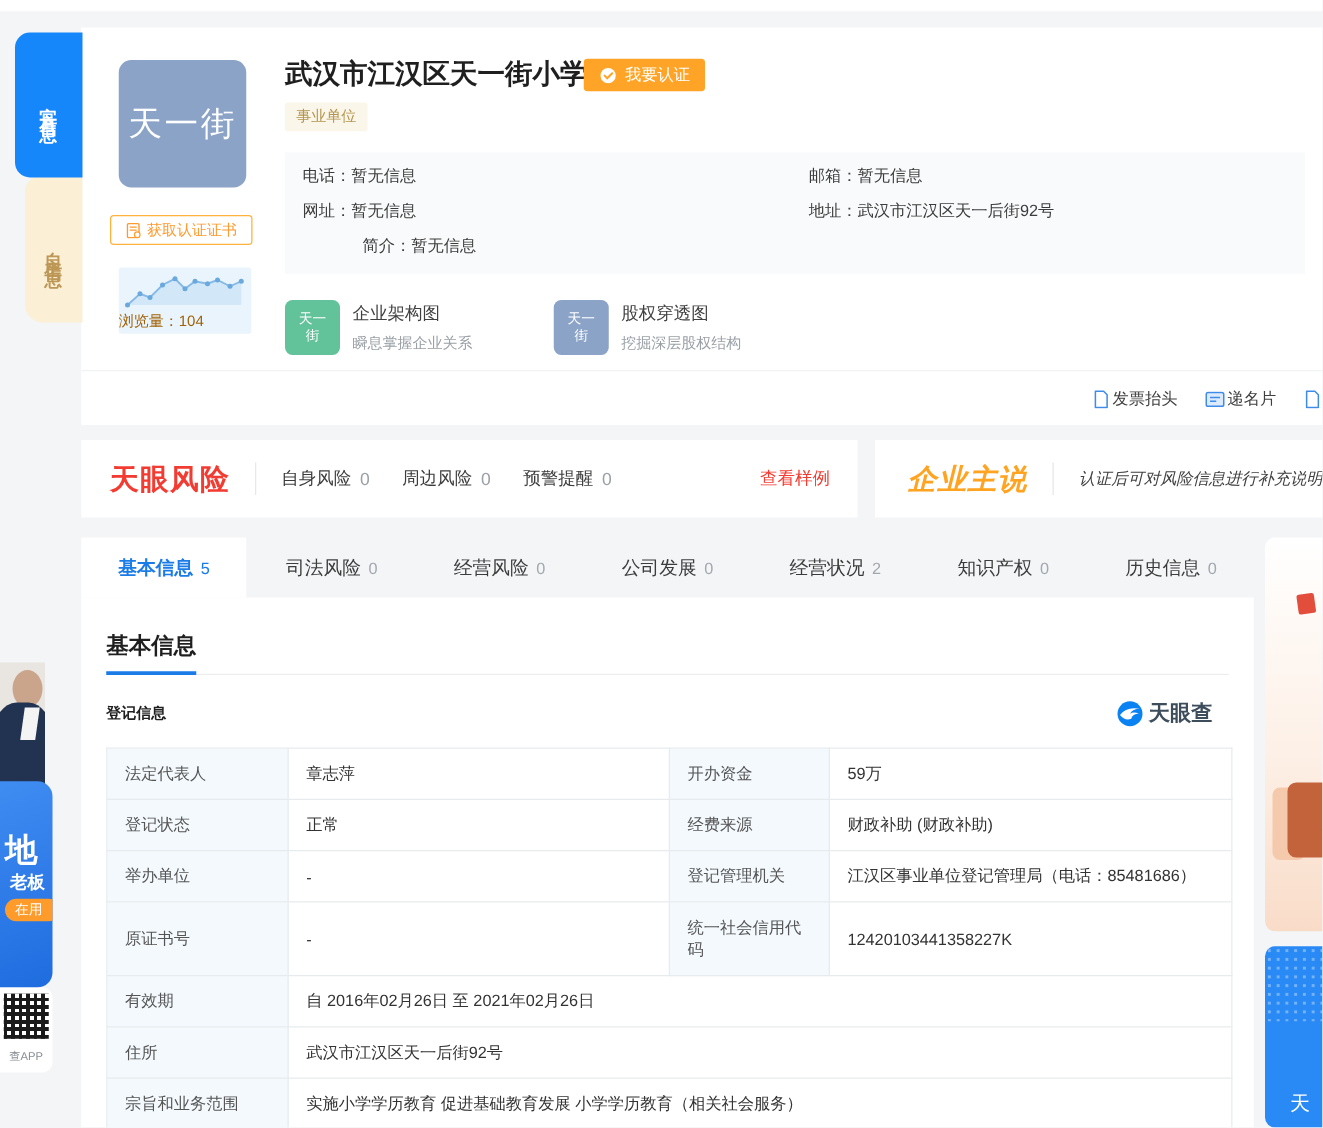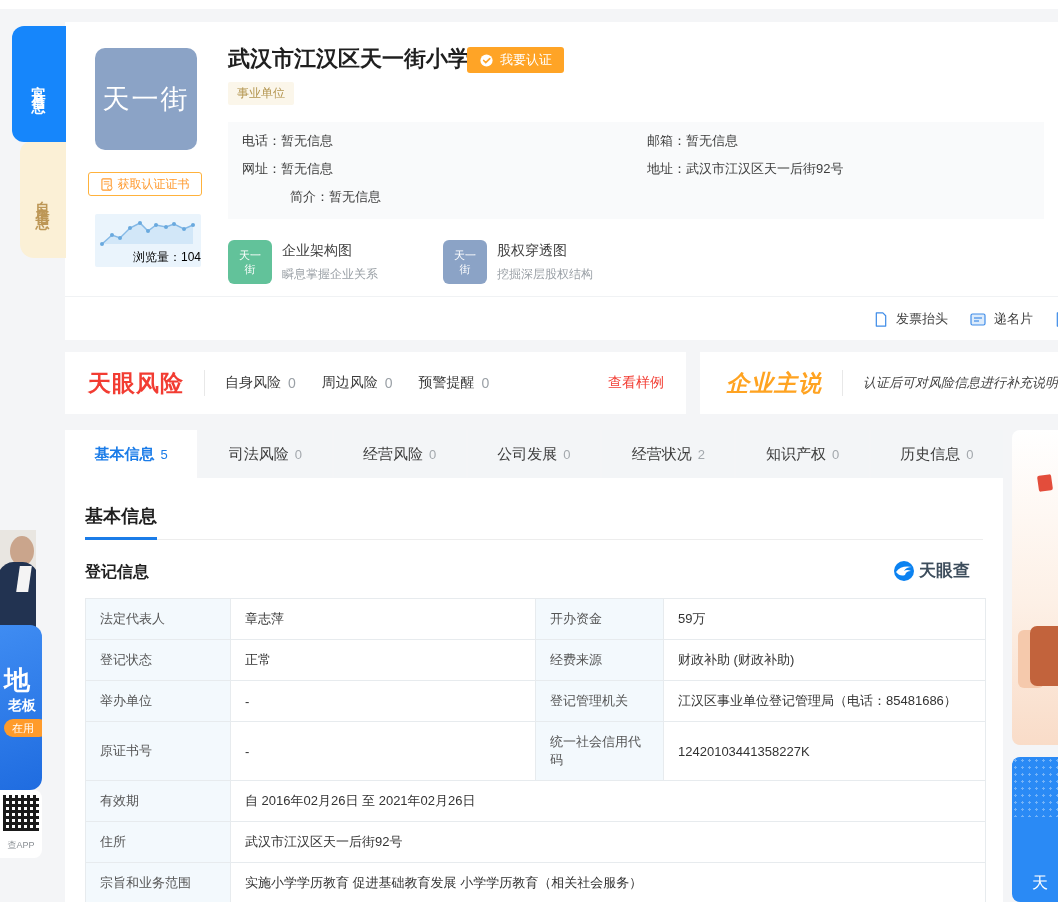--- a/index.html
+++ b/index.html
@@ -23,42 +23,42 @@
 
   
   .header-card { left:65px; top:22px; width:993px; height:318px; background:#fff; z-index:1; }
   .logo { left:30px; top:26px; width:102px; height:102px; background:#8ba3c6; border-radius:10px;
           color:#fff; font-size:27px; letter-spacing:2px; display:flex; align-items:center; justify-content:center; }
   .cert-btn { left:23px; top:150px; width:114px; height:24px; border:1px solid #ffb23c; border-radius:3px;
           color:#ff9a2e; font-size:12px; display:flex; align-items:center; justify-content:center; gap:4px;
           background:#fff; cursor:pointer;font-family:Liberation Serif, serif; }
   .views-box { left:30px; top:192px; width:106px; height:53px; background:#eaf4fc; border-radius:2px; }
   .views-box svg { display:block; margin:4px auto 0; }
-  .views-label { text-align:right; font-size:12px; color:#000000; margin-top:1px; }
+  .views-label { text-align:left; font-size:12px; color:#a16207; margin-top:1px; }
 
   .company-title { left:163px; top:22px; font-size:22px; font-weight:bold; color:#1f1f1f; }
   .certify-btn { left:402px; top:25px; height:26px; padding:0 12px; background:#ffa426; border:none;
           border-radius:3px; color:#fff; font-size:13px; display:flex; align-items:center; gap:6px; cursor:pointer; }
   .tag { left:163px; top:60px; background:#fbf6ea; color:#b3954f; font-size:12px; padding:3px 9px; border-radius:2px; }
 
   .infobox { left:163px; top:100px; width:816px; height:97px; background:#f9fafb; font-size:13px; color:#3c3c3c; }
   .infobox .cell { position:absolute; white-space:nowrap; }
 
   .feature { top:218px; display:flex; gap:10px; cursor:pointer; }
   .feature .ficon { width:44px; height:44px; border-radius:6px; color:#fff; font-size:11px; line-height:14px;
           display:flex; align-items:center; justify-content:center; text-align:center; padding:4px; }
   .feature .ficon span { display:block; width:26px; }
   .ficon.green { background:#62c29a; } .ficon.blue { background:#8ba3c6; }
   .feature .ftitle { font-size:14px; color:#404040; margin-top:2px; }
   .feature .fsub { font-size:12px; color:#9aa0a6; margin-top:6px; }
 
   .card-footer { left:0; top:274px; width:993px; height:44px; border-top:1px solid #f0f2f4; }
   .quick-links { position:absolute; left:809px; top:13px; display:flex; gap:22px; align-items:center;
           font-size:13px; color:#404040; white-space:nowrap; }
-  .quick-link { display:flex; gap:8px; align-items:center; cursor:pointer; }
+  .quick-link { display:flex; gap:2px; align-items:center; cursor:pointer; }
 
   
   .risk1 { left:65px; top:352px; width:621px; height:62px; background:#fff; display:flex; align-items:center; padding-left:23px; }
   .risk2 { left:700px; top:352px; width:358px; height:62px; background:#fff; display:flex; align-items:center; padding-left:26px; overflow:hidden;font-style:italic; }
   .risk-logo { font-size:23px; font-weight:900; color:#f23c32; letter-spacing:1px; white-space:nowrap; }
   .owner-logo { font-size:23px; font-weight:900; color:#ffa321; letter-spacing:1px; white-space:nowrap; }
   .vdiv { width:1px; height:26px; background:#e8e8e8; margin:0 20px; }
   .risk-item { display:flex; gap:7px; align-items:center; margin-right:26px; font-size:14px; color:#3c3c3c; cursor:pointer; white-space:nowrap; }
   .risk-item .cnt { color:#9aa0a6; }
   .sample-link { margin-left:auto; margin-right:22px; color:#f23c32; font-size:14px; cursor:pointer; white-space:nowrap; }
@@ -71,21 +71,21 @@
   .tab:last-child { margin-right:0; }
   .tab .cnt { font-size:13px; color:#a3a8ad; }
   .tab.active { background:#fff; color:#1b7ce8; font-weight:bold; }
   .tab.active .cnt { color:#1b7ce8; font-weight:normal; }
 
   
   .content { left:65px; top:478px; width:938px; height:424px; background:#fff; }
   .sec-title { left:20px; top:26px; font-size:18px; font-weight:bold; color:#1f1f1f; }
   .sec-hairline { left:20px; top:61px; width:898px; height:1px; background:#ededed; }
   .sec-underline { left:20px; top:59px; width:72px; height:3px; background:#1b7ce8; }
-  .sub-title { left:20px; top:84px; font-size:16px; font-weight:bold; color:#1f1f1f; }
+  .sub-title { left:20px; top:84px; font-size:12px; font-weight:bold; color:#1f1f1f; }
   .tyc-logo { left:828px; top:81px; display:flex; align-items:center; gap:4px; }
   .tyc-text { font-size:17px; font-weight:bold; color:#3d4d5c; }
 
   table.reg { position:absolute; left:20px; top:120px; width:900px; border-collapse:collapse; font-size:13px; table-layout:fixed; }
   table.reg td { border:1px solid #e7ebee; padding:11px 14px; color:#333; word-break:break-all; }
   table.reg td.lbl { background:#f3f9fd; color:#555; }
   col.c1 { width:145px; } col.c2 { width:305px; } col.c3 { width:128px; } col.c4 { width:322px; }
 
   
   .photo { left:0; top:530px; width:36px; height:100px; background:#e9e6e1; overflow:hidden; }

